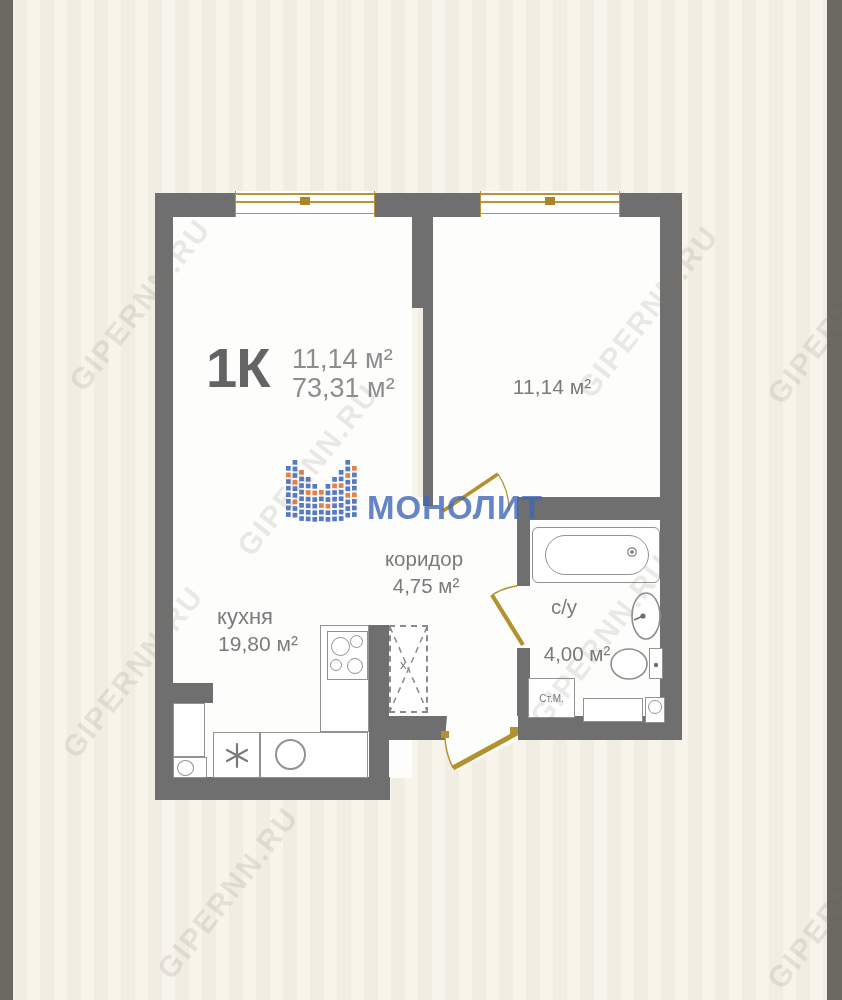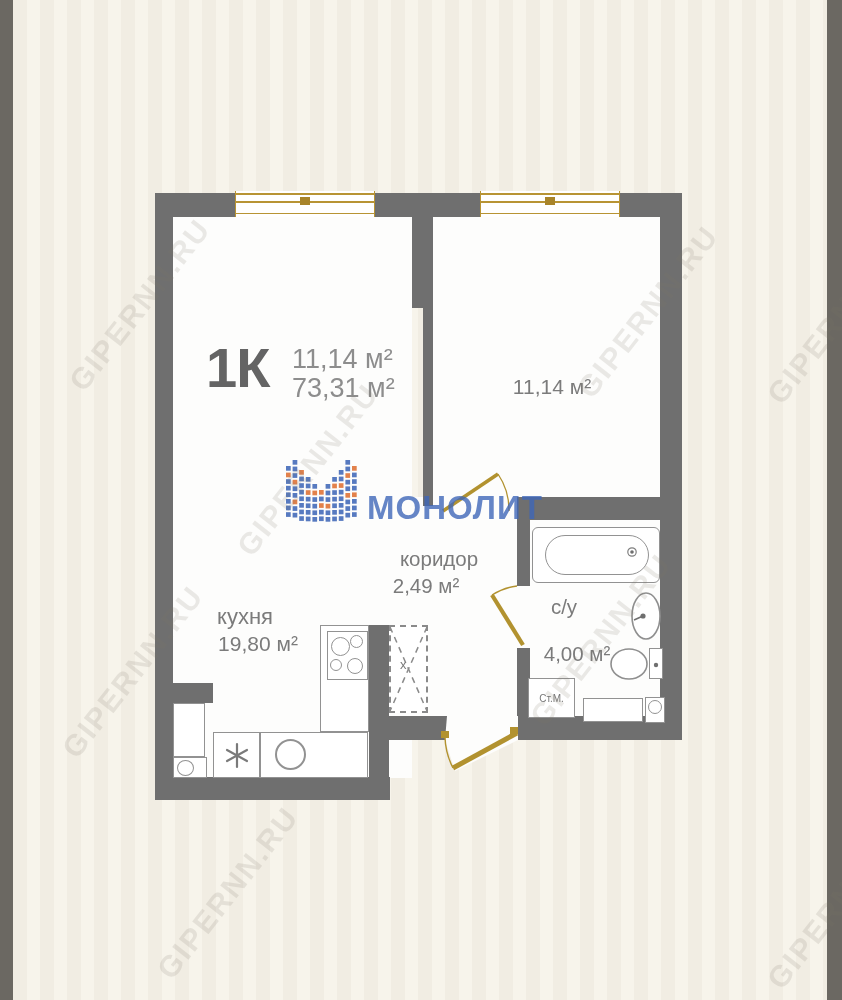--- a/index.html
+++ b/index.html
@@ -123,22 +123,22 @@
     <line x1="390" y1="627" x2="427" y2="711" stroke="#8a8a8a" stroke-width="1.5" stroke-dasharray="6,5"></line>
     <line x1="427" y1="627" x2="390" y2="711" stroke="#8a8a8a" stroke-width="1.5" stroke-dasharray="6,5"></line>
   </svg>
 
   <div class="label" style="left:206px;top:340px;font-size:56px;font-weight:bold;color:#646464;letter-spacing:-1px;line-height:1;">1К</div>
   <div class="label" style="left:292px;top:344px;font-size:27px;color:#8d8d8d;">11,14 м²</div>
   <div class="label" style="left:292px;top:373px;font-size:27px;color:#8d8d8d;">73,31 м²</div>
 
   <div class="label centered" style="left:552px;top:375px;font-size:21px;">11,14 м²</div>
 
-  <div class="label centered" style="left:424px;top:547px;font-size:20.5px;margin-left:15px;">коридор</div>
-  <div class="label centered" style="left:426px;top:574px;font-size:20.5px;">2,49 м²</div>
+  <div class="label centered" style="left:424px;top:547px;font-size:20.5px;">коридор</div>
+  <div class="label centered" style="left:426px;top:574px;font-size:20.5px;">4,75 м²</div>
 
   <div class="label centered" style="left:245px;top:604px;font-size:22px;">кухня</div>
   <div class="label centered" style="left:258px;top:632px;font-size:21px;">19,80 м²</div>
 
   <div class="label centered" style="left:564px;top:595px;font-size:20.5px;">с/у</div>
   <div class="label centered" style="left:577px;top:642px;font-size:20.5px;">4,00 м²</div>
 
   <div class="label" style="left:400px;top:657px;font-size:13px;color:#7a7a7a;">x</div>
 
   <svg class="overlay" id="logo-mosaic" style="left:286px;top:460px;opacity:.92;" width="74" height="62" viewBox="0 0 74 62">

